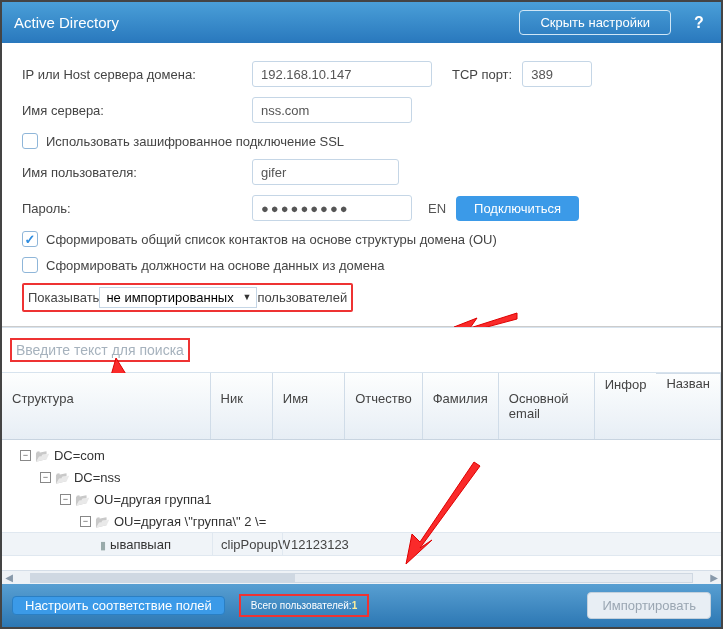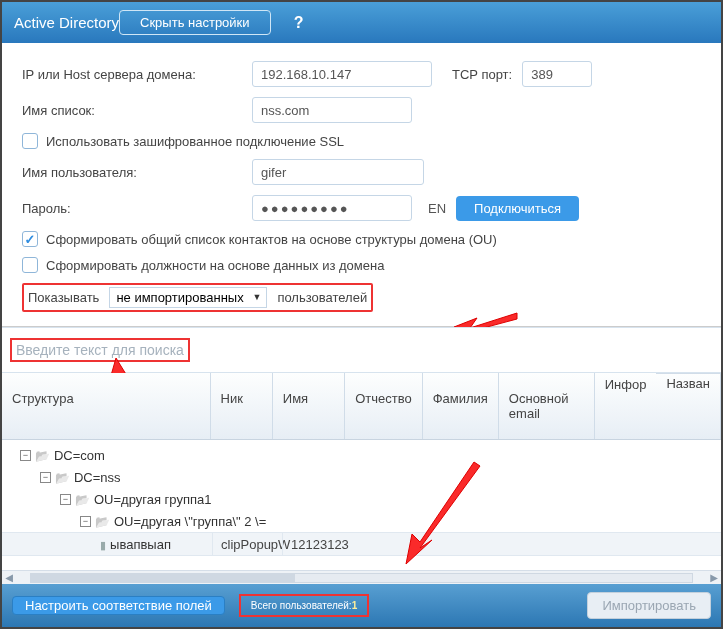--- a/index.html
+++ b/index.html
@@ -2,21 +2,21 @@
 <html><head>
 <meta charset="utf-8">
 <style>
   * { box-sizing: border-box; margin: 0; padding: 0; }
   body { font-family: Arial, sans-serif; font-size: 13px; background: #fff; color: #333; }
   .window { width: 723px; border: 2px solid #444; position: relative; }
 
   .titlebar {
     background: linear-gradient(to bottom, #4a9fd8, #2978bd);
     color: #fff; padding: 8px 12px; display: flex; align-items: center;
-    justify-content: flex-start;
+    justify-content: space-between;
   }
   .titlebar-title { font-size: 15px; }
   .titlebar-right { display: flex; align-items: center; gap: 18px; }
   .btn-outline {
     border: 1px solid #cfe6f6; background: transparent; color: #fff;
     padding: 4px 20px; border-radius: 4px; font-size: 13px; cursor: pointer;
   }
   .help-icon {
     color: #fff; font-weight: bold; font-size: 16px; cursor: pointer;
     width: 20px; text-align: center;
@@ -26,42 +26,42 @@
   .row { display: flex; align-items: center; margin-bottom: 10px; gap: 10px; }
   .label { width: 220px; color: #444; }
   .text-input {
     border: 1px solid #c5d6e6; border-radius: 3px; padding: 4px 8px;
     font-size: 13px; color: #555; height: 26px;
   }
   .ip-input { width: 180px; }
   .port-label { margin-left: 10px; color: #444; }
   .port-input { width: 70px; }
   .domain-input { width: 160px; }
-  .user-input { width: 172px; }
+  .user-input { width: 147px; }
   .pass-input { width: 160px; letter-spacing: 2px; }
 
   .check-row { display: flex; align-items: center; gap: 8px; margin-bottom: 10px; }
   .chk {
     width: 16px; height: 16px; border: 1px solid #8fb6d9; border-radius: 3px;
     display: inline-flex; align-items: center; justify-content: center;
     background: #fff; cursor: pointer;
   }
   .chk.checked::after {
     content: "✓"; color: #2f8de0; font-size: 13px; font-weight: bold;
   }
   .chk-label { color: #444; }
 
   .lang-label { color: #555; margin-left: 6px; }
   .btn-primary {
     background: #3b9ae8; color: #fff; border: none; border-radius: 4px;
     padding: 5px 18px; font-size: 13px; cursor: pointer;
   }
 
   .filter-row {
-    display: flex; align-items: center; gap: 10px;
+    display: flex; align-items: center; gap: 0;
     border: 2px solid #e33; border-radius: 2px; padding: 2px 4px;
     width: fit-content;
   }
   .filter-text { color: #444; }
   .filter-select {
     border: 1px solid #c5d6e6; padding: 2px 22px 2px 6px; font-size: 13px;
     background: #fff; appearance: none; position: relative;
   }
   .select-wrap { position: relative; display: inline-block; }
   .select-wrap::after { content: "▼"; font-size: 9px; position: absolute; right: 6px; top: 5px; pointer-events: none; }
@@ -165,21 +165,21 @@
     <div class="panel">
 
       <div class="row">
         <span class="label">IP или Host сервера домена:</span>
         <input class="text-input ip-input" value="192.168.10.147" style="">
         <span class="port-label">TCP порт:</span>
         <input class="text-input port-input" value="389" style="">
       </div>
 
       <div class="row">
-        <span class="label">Имя список:</span>
+        <span class="label">Имя сервера:</span>
         <input class="text-input domain-input" value="nss.com" style="">
       </div>
 
       <div class="check-row">
         <span class="chk"></span>
         <span class="chk-label">Использовать зашифрованное подключение SSL</span>
       </div>
 
       <div class="row">
         <span class="label">Имя пользователя:</span>

